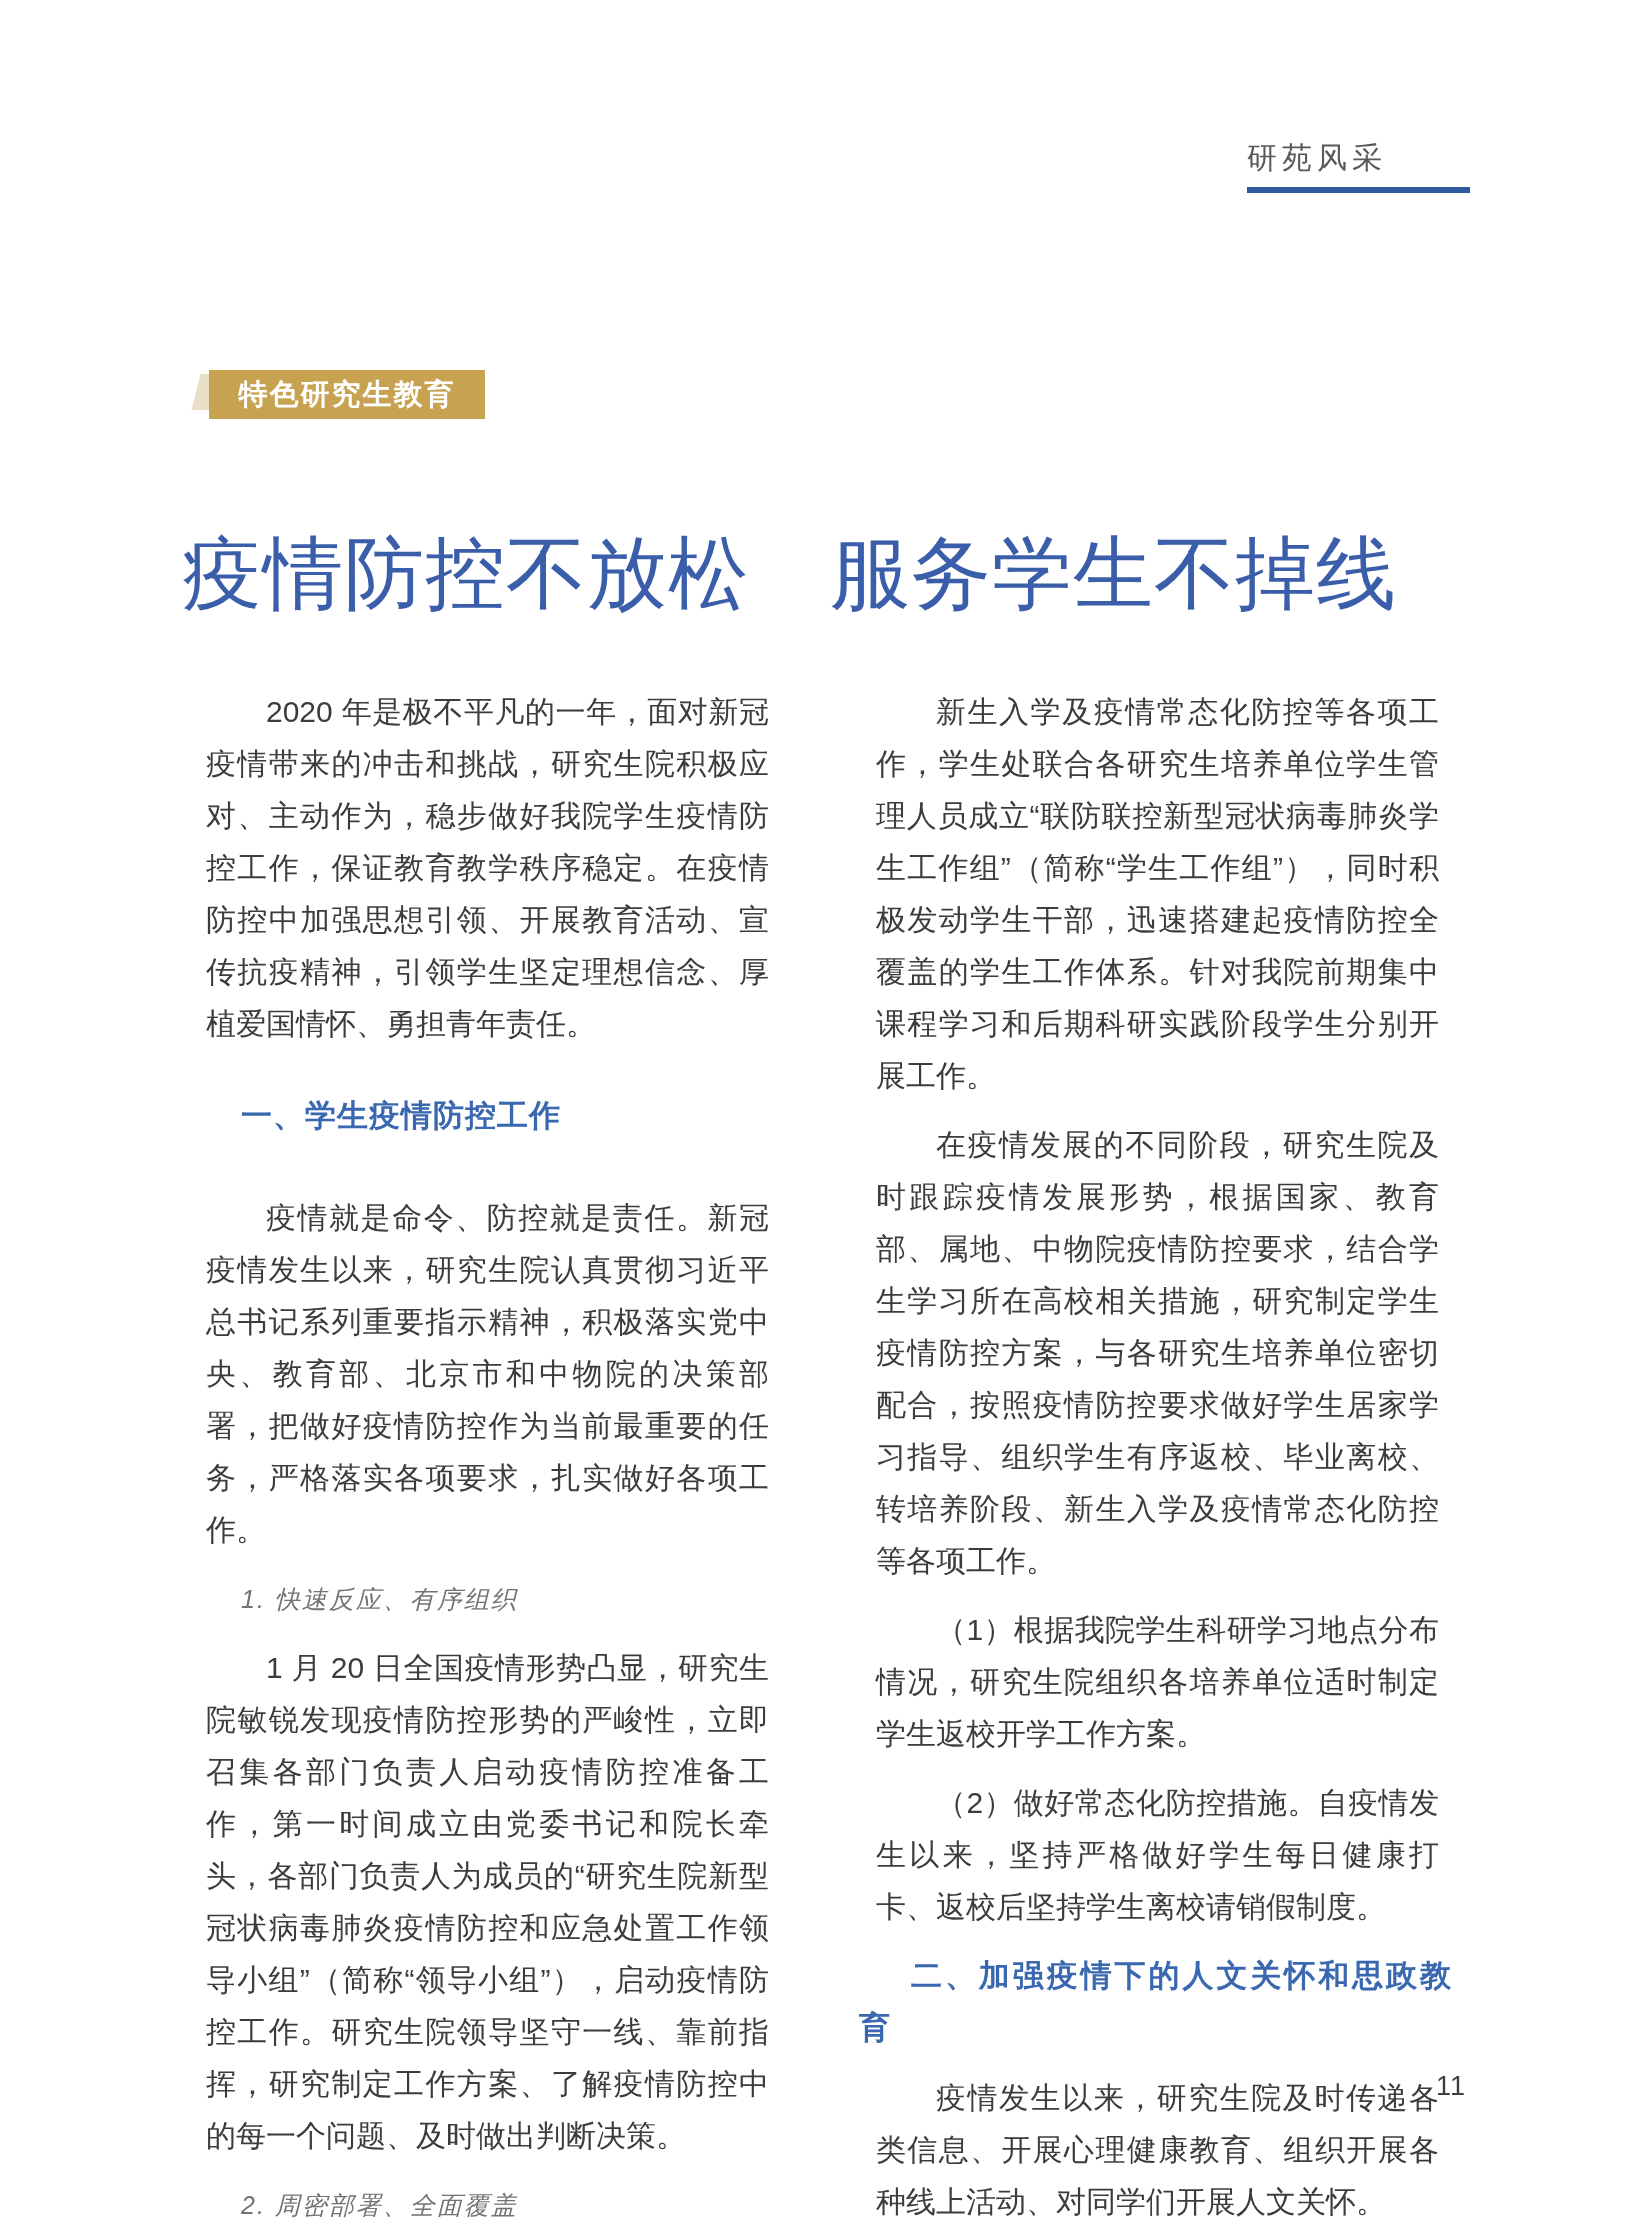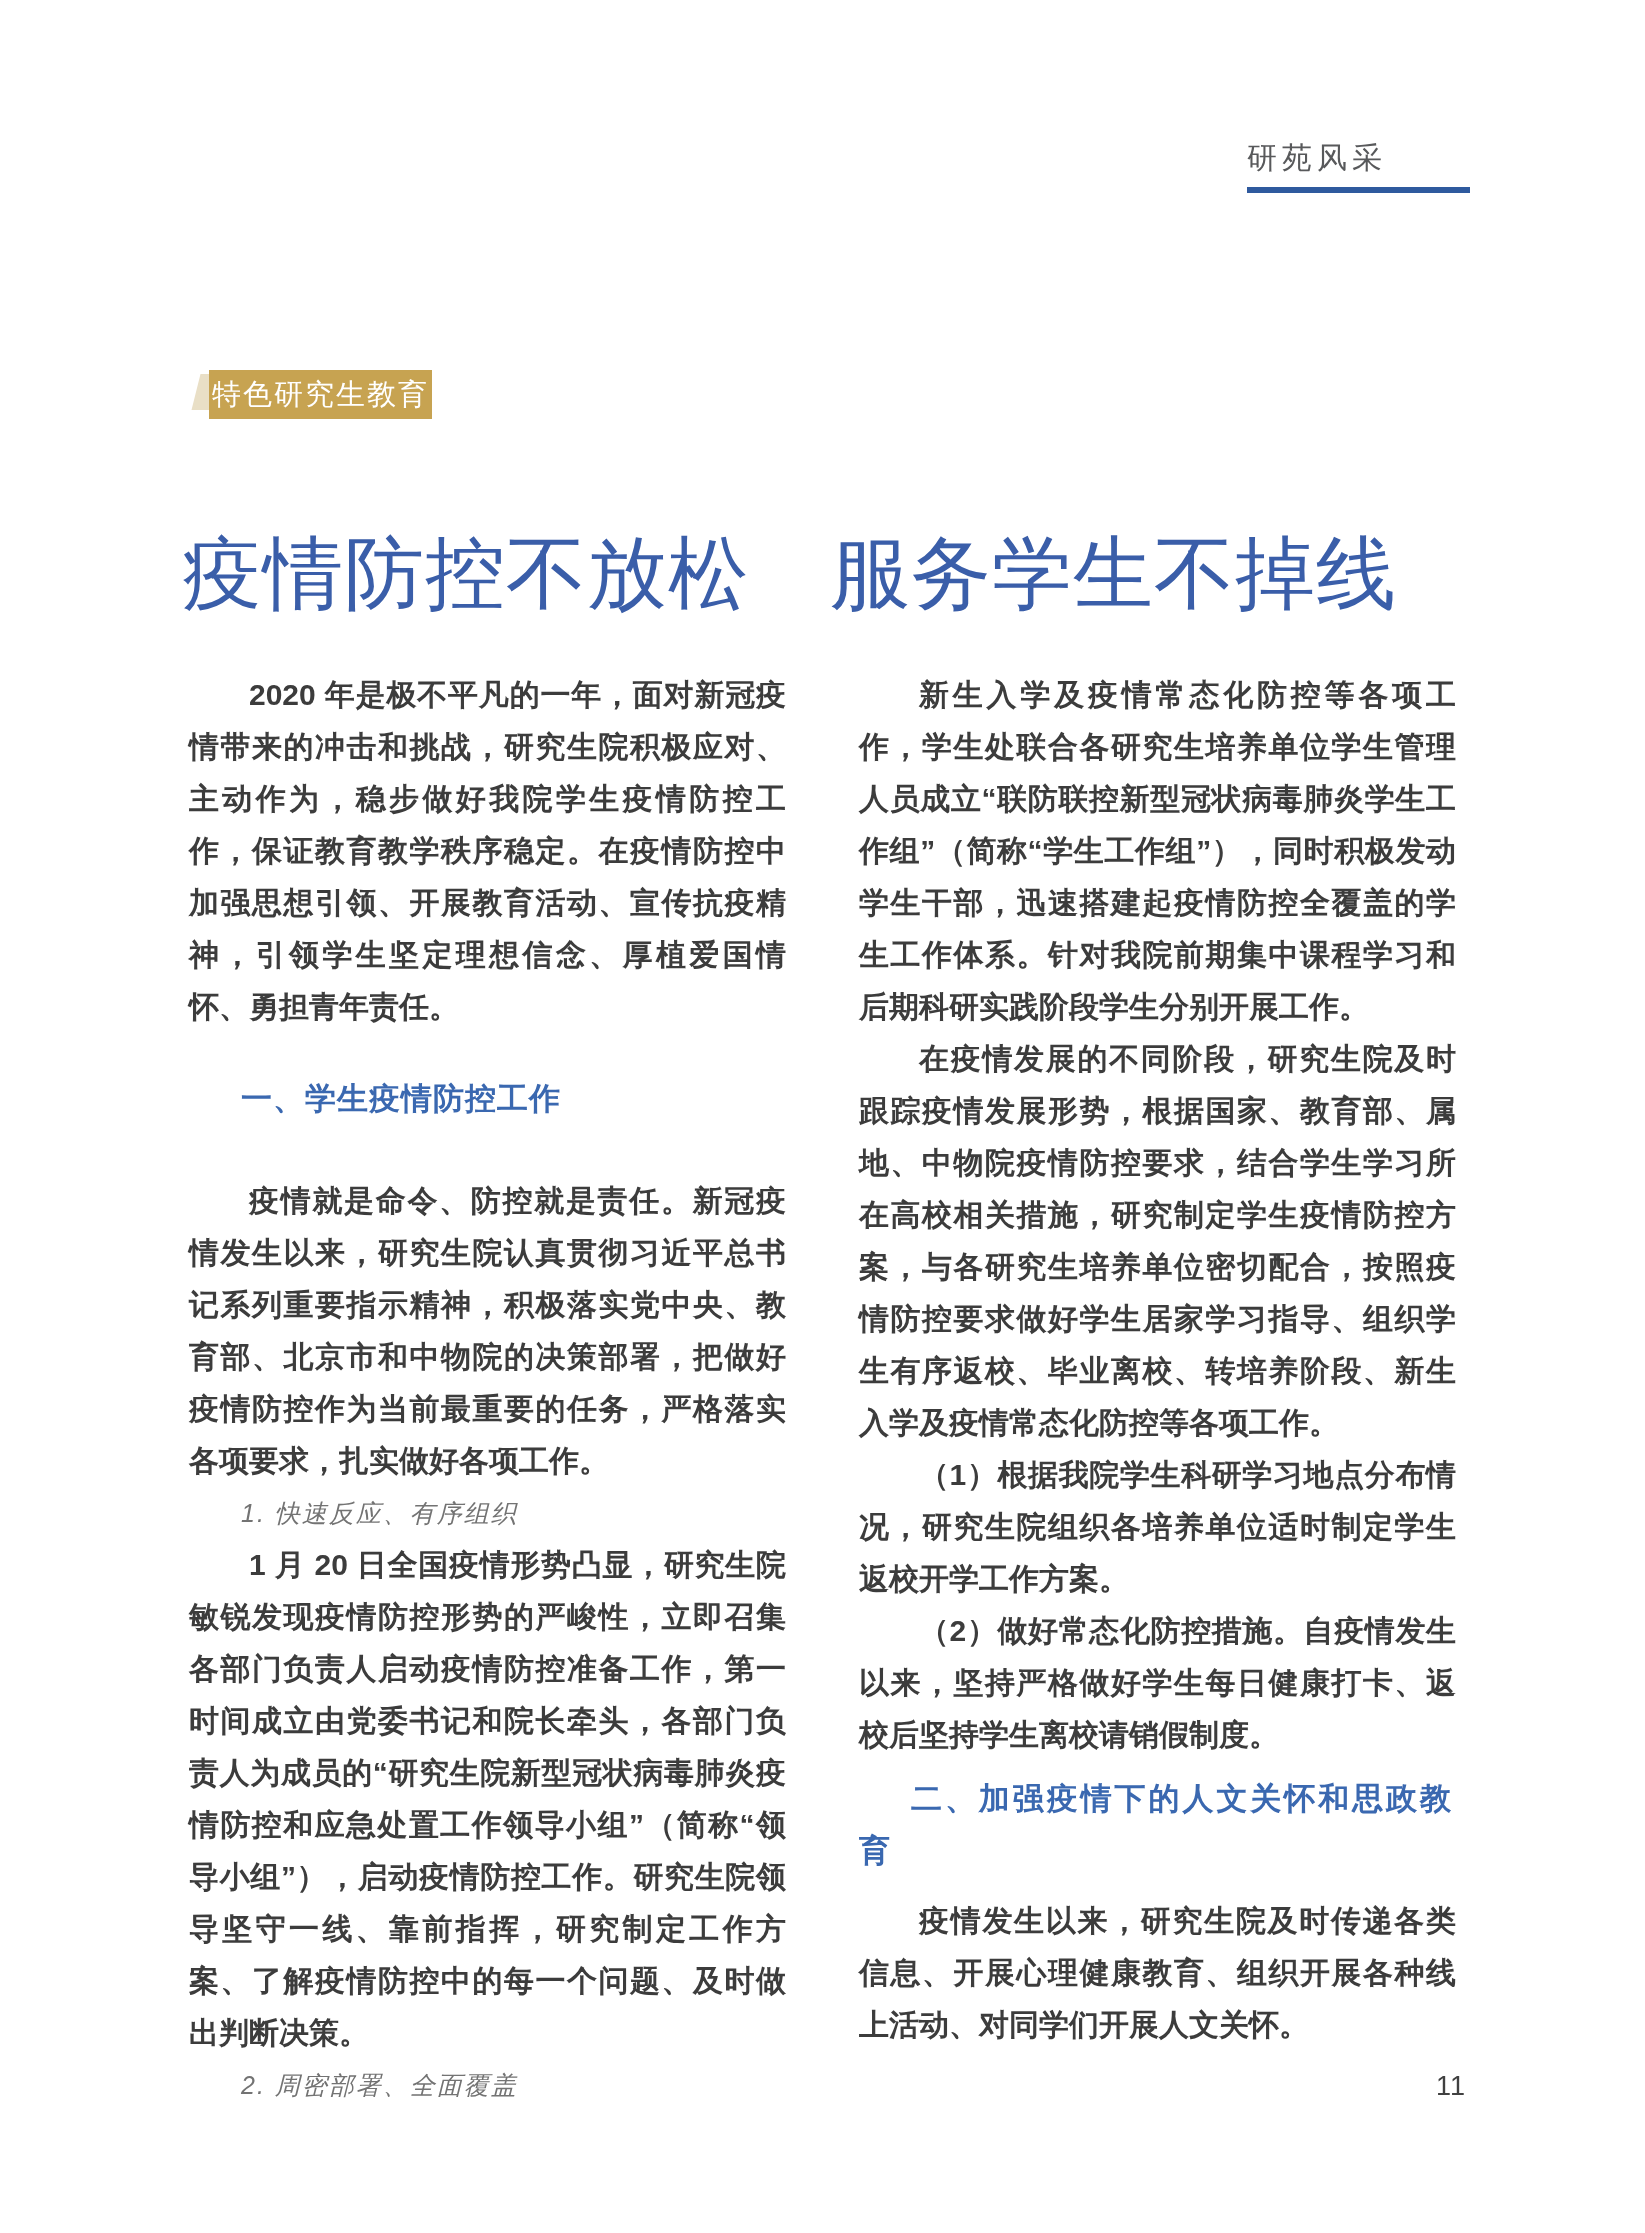--- a/index.html
+++ b/index.html
@@ -31,24 +31,24 @@
 
   
   .badge-flap {
     position:absolute; left:196px; top:374px;
     width:26px; height:36px;
     background:#e9dfc6;
     transform:skewX(-14deg);
   }
   .topic-badge {
     position:absolute; left:209px; top:370px;
-    width:223px; height:49px;
+    width:276px; height:49px;
     background:#c7a351;
     color:#ffffff;
-    font-size:29px; font-weight:normal;
+    font-size:29px; font-weight:bold;
     letter-spacing:2px;
     display:flex; align-items:center; justify-content:center;
     white-space:nowrap;
   }
 
   
   .article-title {
     position:absolute; left:182px; top:466px;
     font-family:"Liberation Serif", serif;
     font-size:80px; font-weight:normal;
@@ -62,23 +62,22 @@
   .text-column {
     position:absolute; top:669px; width:597px;
     font-size:30px; line-height:52px;
     color:#3c3c3c;
     text-align:justify;
   }
   .col-left  { left:189px; }
   .col-right { left:859px; }
 
   .body-para {
-    margin:0;
+    margin:17px;
     text-indent:60px;
-    font-weight:bold;
   }
   .section-heading {
     font-size:31px; line-height:52px;
     font-weight:600;
     color:#3a68b0;
     letter-spacing:1px;
     text-indent:52px;
     margin:0;
   }
   .section-heading.h-one { margin:40px 0 50px 0; }

